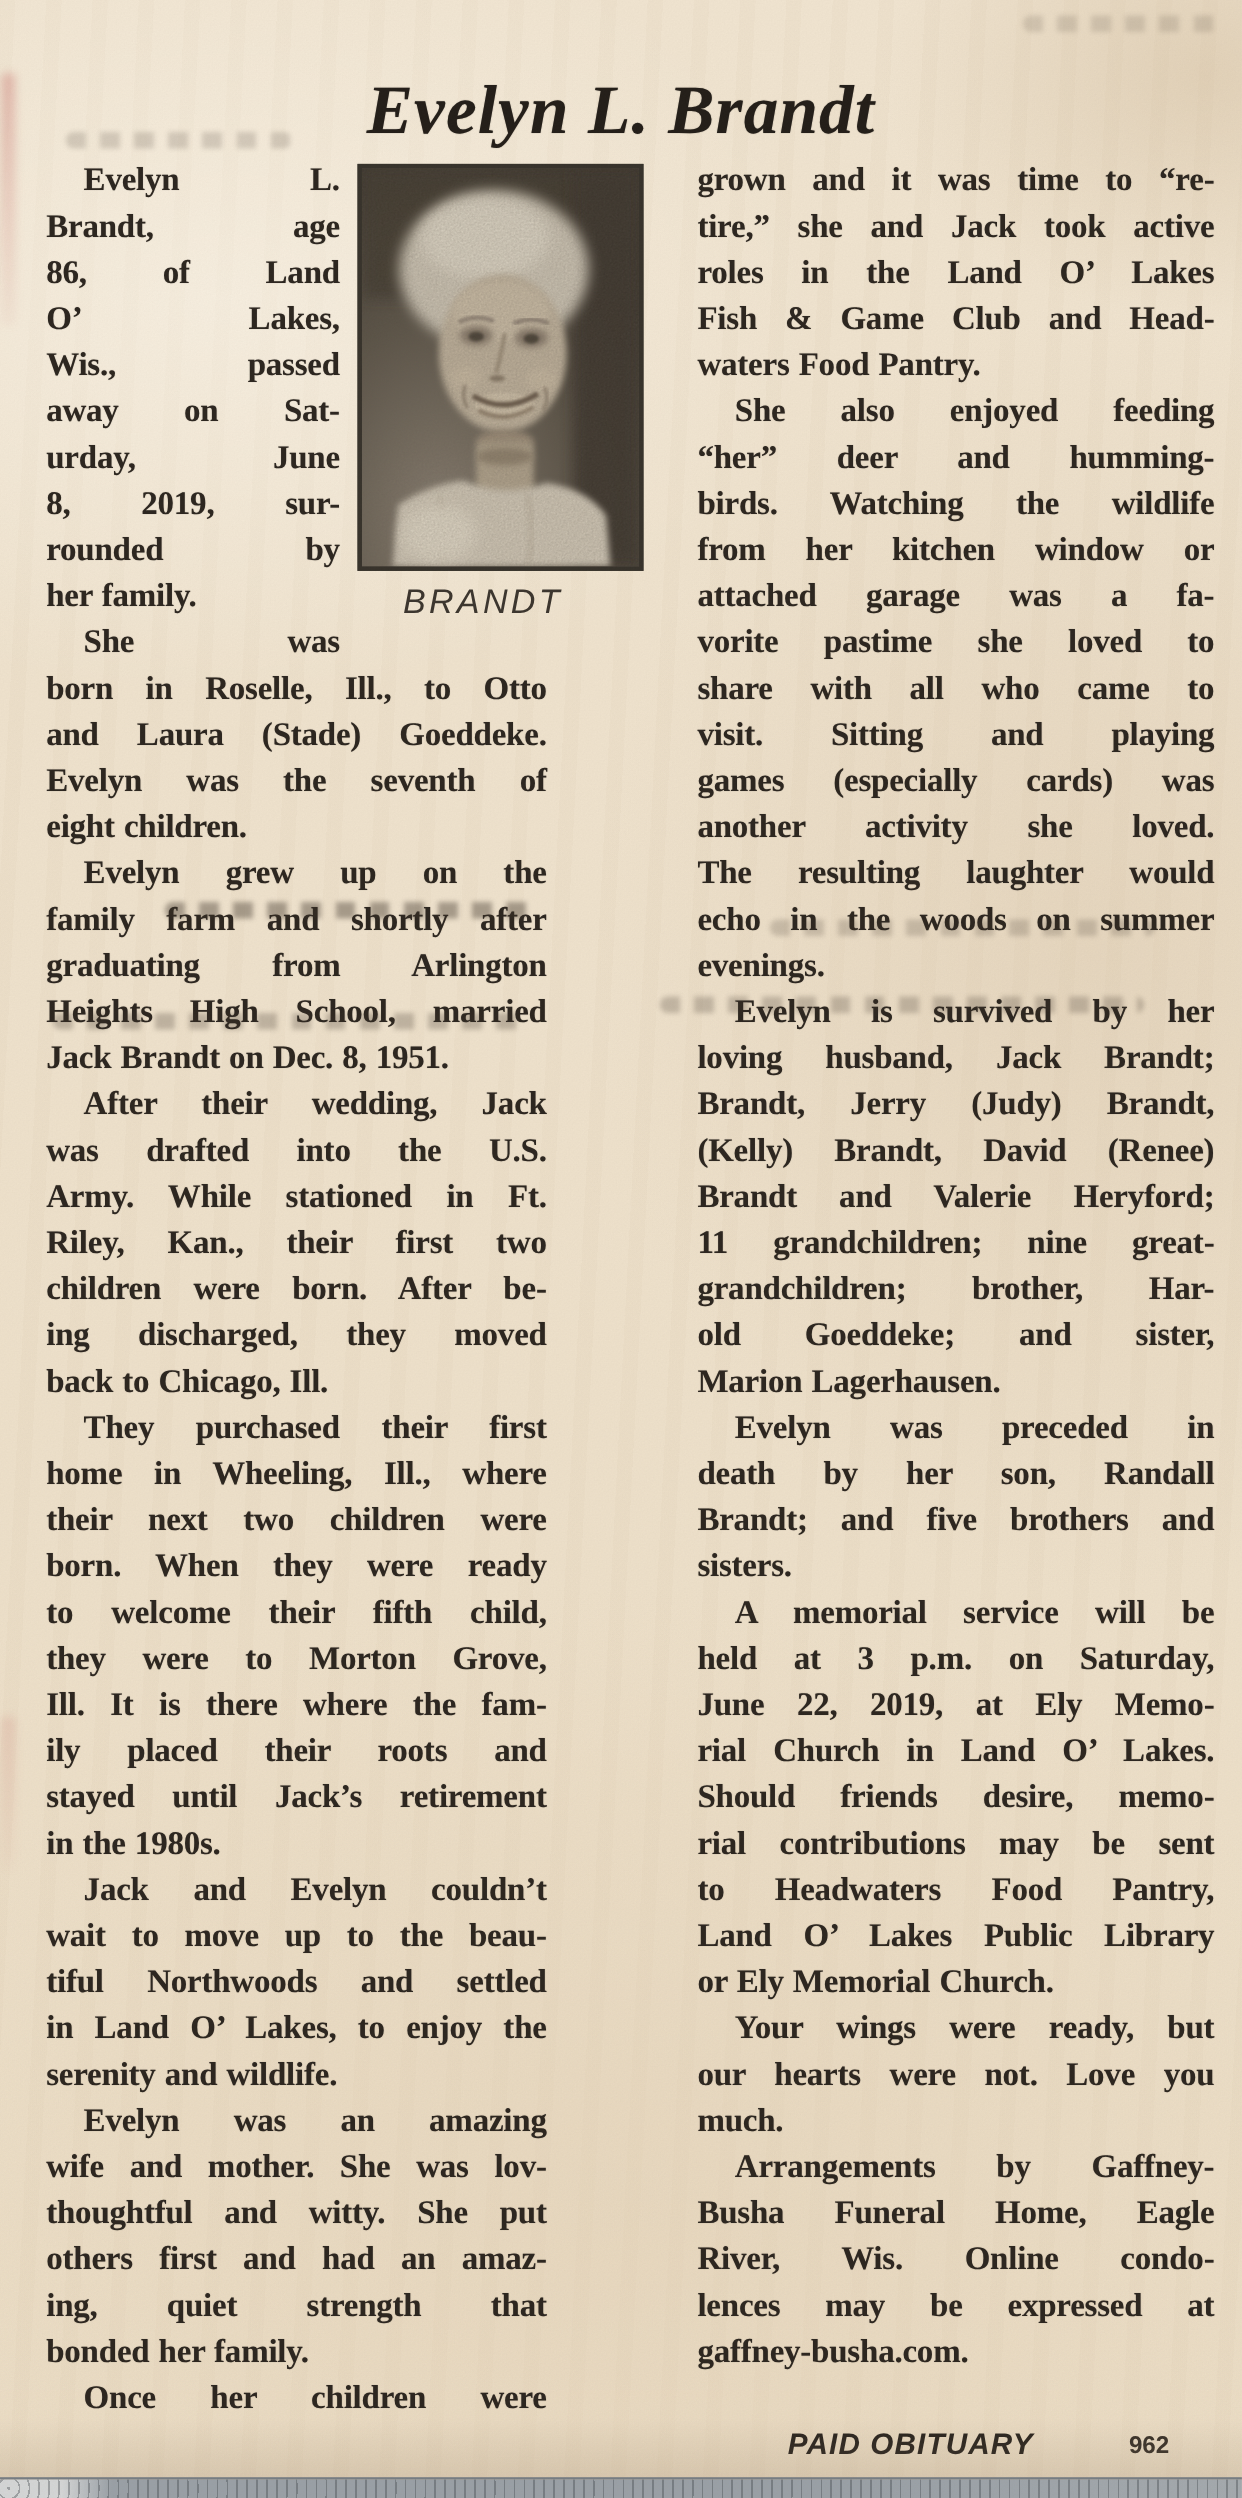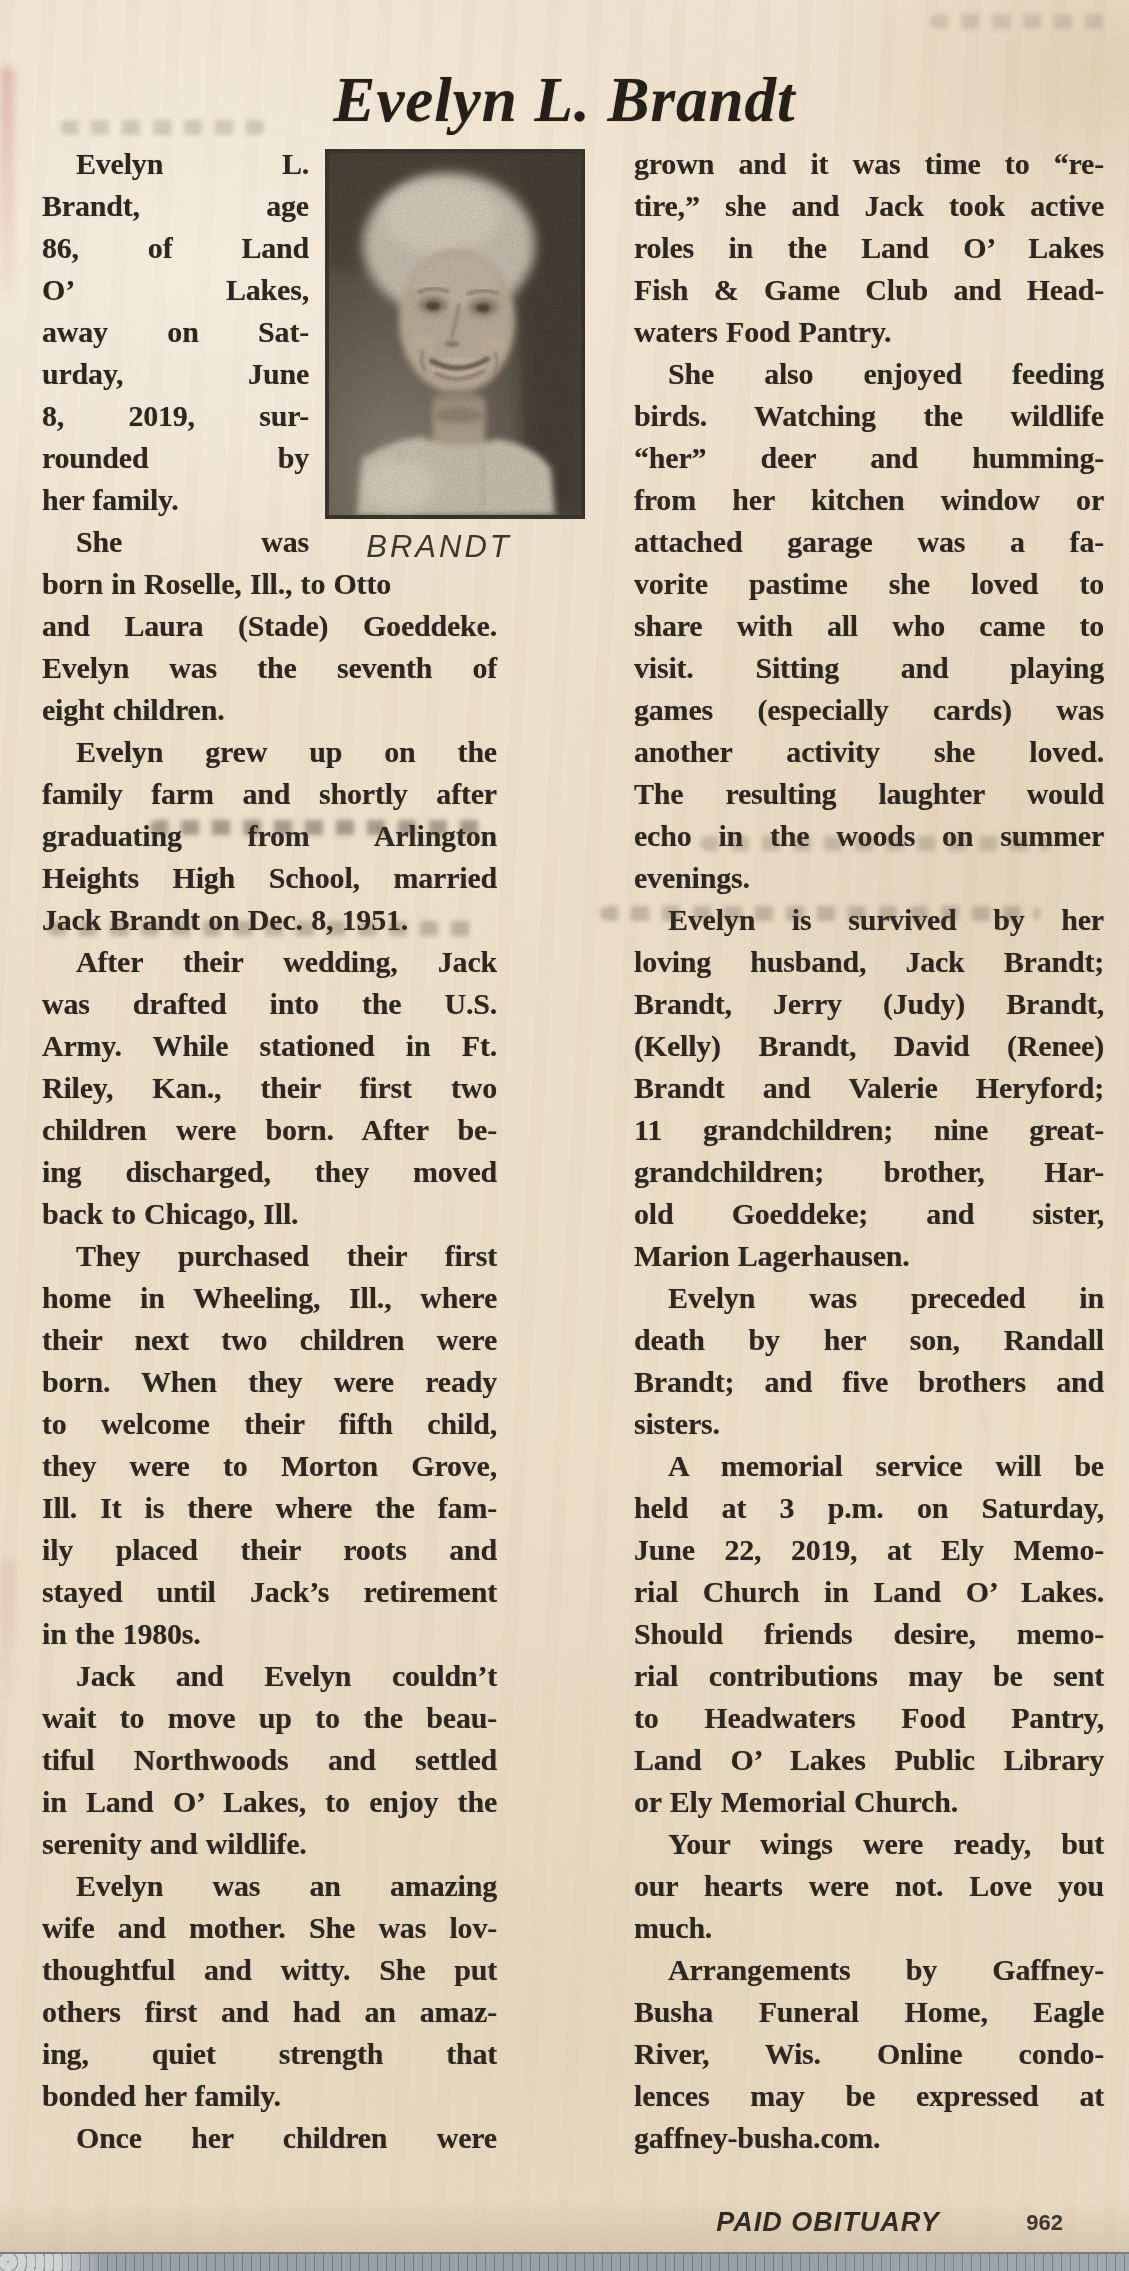--- a/index.html
+++ b/index.html
@@ -145,20 +145,21 @@
           <ellipse cx="70" cy="332" rx="34" ry="26" fill="#ece4d2" filter="url(#b6)"></ellipse>
           <rect width="252" height="362" filter="url(#pnoise)" opacity="0.3"></rect>
         </svg>
       </div>
       <div class="photo-caption">BRANDT</div>
     </div>
   <div class="line indent">Evelyn L.</div>
       <div class="line">Brandt, age</div>
       <div class="line">86, of Land</div>
       <div class="line">O’ Lakes,</div>
+      <div class="line">Wis., passed</div>
       <div class="line">away on Sat-</div>
       <div class="line">urday, June</div>
       <div class="line">8, 2019, sur-</div>
       <div class="line">rounded by</div>
       <div class="line last">her family.</div>
       <div class="line indent">She was</div>
       <div class="line">born in Roselle, Ill., to Otto</div>
       <div class="line">and Laura (Stade) Goeddeke.</div>
       <div class="line">Evelyn was the seventh of</div>
       <div class="line last">eight children.</div>
@@ -197,22 +198,22 @@
       <div class="line last">bonded her family.</div>
       <div class="line indent">Once her children were</div>
     </div>
   <div class="col col-right">
       <div class="line">grown and it was time to “re-</div>
       <div class="line">tire,” she and Jack took active</div>
       <div class="line">roles in the Land O’ Lakes</div>
       <div class="line">Fish &amp; Game Club and Head-</div>
       <div class="line last">waters Food Pantry.</div>
       <div class="line indent">She also enjoyed feeding</div>
+      <div class="line">“her” deer and humming-</div>
       <div class="line">birds. Watching the wildlife</div>
-      <div class="line">“her” deer and humming-</div>
       <div class="line">from her kitchen window or</div>
       <div class="line">attached garage was a fa-</div>
       <div class="line">vorite pastime she loved to</div>
       <div class="line">share with all who came to</div>
       <div class="line">visit. Sitting and playing</div>
       <div class="line">games (especially cards) was</div>
       <div class="line">another activity she loved.</div>
       <div class="line">The resulting laughter would</div>
       <div class="line">echo in the woods on summer</div>
       <div class="line last">evenings.</div>

